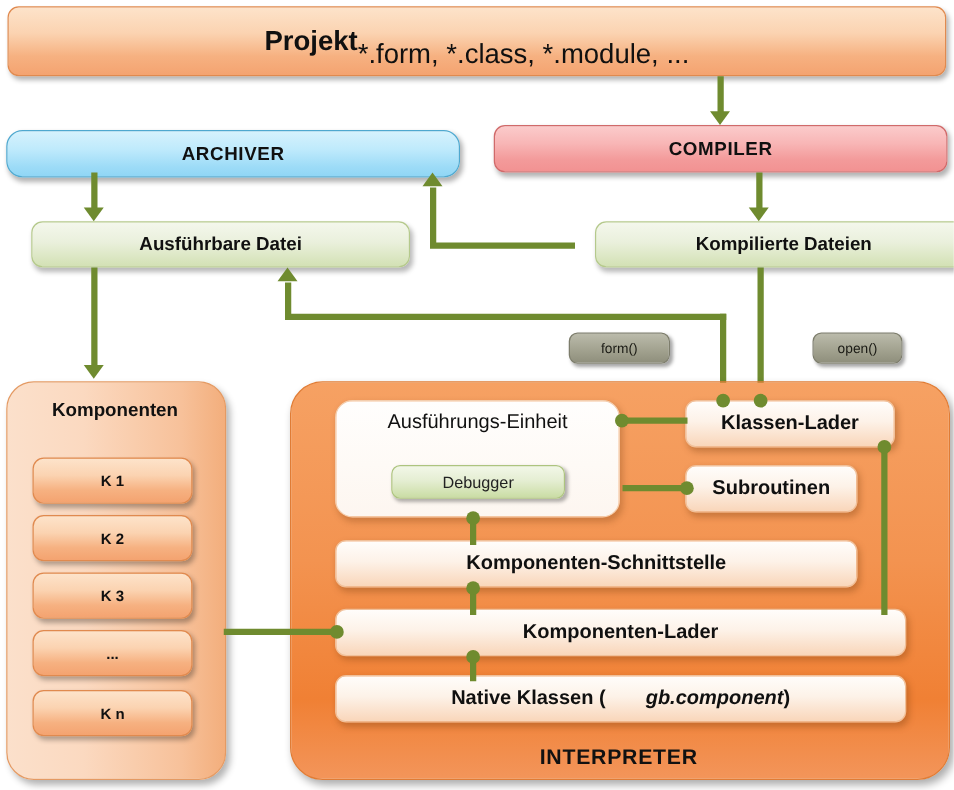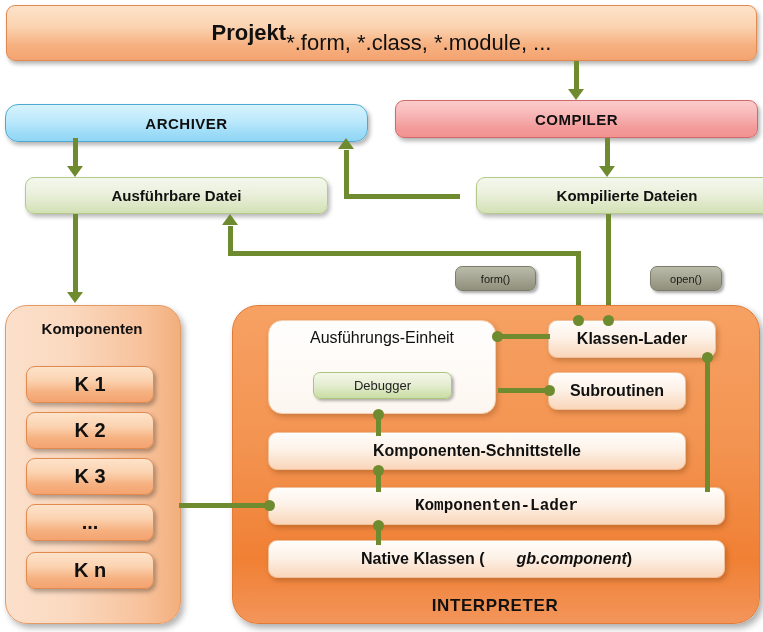--- a/index.html
+++ b/index.html
@@ -95,21 +95,21 @@
          border-left:8px solid transparent;border-right:8px solid transparent;}
   .arrow-down{border-top:11px solid #6f8b2f;}
   .arrow-up{border-bottom:11px solid #6f8b2f;}
 
   .t-proj{font-size:22px;}
   .t-proj .lite{font-weight:normal;margin-top:19px;}
   .t-cap{font-size:15px;letter-spacing:.5px;}
   .t-file{font-size:15px;margin-left:20px;}
   .t-inner{font-size:16px;}
   .t-small{font-size:11px;}
-  .t-k{font-size:20px;}
+  .t-k{font-size:12px;}
   .ital{font-style:italic;font-weight:bold;margin-left:32px;}
 </style>
 </head>
 <body>
 
 <div id="stage">
 
   <div class="box orange t-proj" style="left:6px;top:5px;width:751px;height:56px;">
     <span>Projekt</span>
       <span class="lite"> *.form, *.class, *.module, ...</span>
@@ -162,21 +162,21 @@
   <div class="creamplain" style="position:absolute;left:268px;top:320px;width:226px;height:92px;">
     <div style="position:absolute;left:0;top:8px;width:226px;text-align:center;
                 font-size:16px;font-weight:normal;color:#101010;">Ausführungs-Einheit</div>
   </div>
   <div class="box debugger t-small" style="left:313px;top:372px;width:139px;height:27px;font-size:13px;">Debugger</div>
 
   <div class="box cream t-inner" style="left:548px;top:320px;width:168px;height:38px;">Klassen-Lader</div>
   <div class="box cream t-inner" style="left:548px;top:372px;width:138px;height:38px;">Subroutinen</div>
 
   <div class="box cream t-inner" style="left:268px;top:432px;width:418px;height:38px;">Komponenten-Schnittstelle</div>
-  <div class="box cream t-inner" style="left:268px;top:487px;width:457px;height:38px;font-family:Liberation Mono, monospace;">Komponenten-Lader</div>
+  <div class="box cream t-inner" style="left:268px;top:487px;width:457px;height:38px;">Komponenten-Lader</div>
   <div class="box cream t-inner" style="left:268px;top:540px;width:457px;height:38px;">
     <span>Native Klassen ( </span>
       <span class="ital">gb.component</span>
       <span> )</span>
   </div>
 
   <div class="dot" style="left:573px;top:315px;"></div>
   <div class="dot" style="left:603px;top:315px;"></div>
 
   <div class="ln lnh" style="left:498px;top:334px;width:52px;height:5px;"></div>

